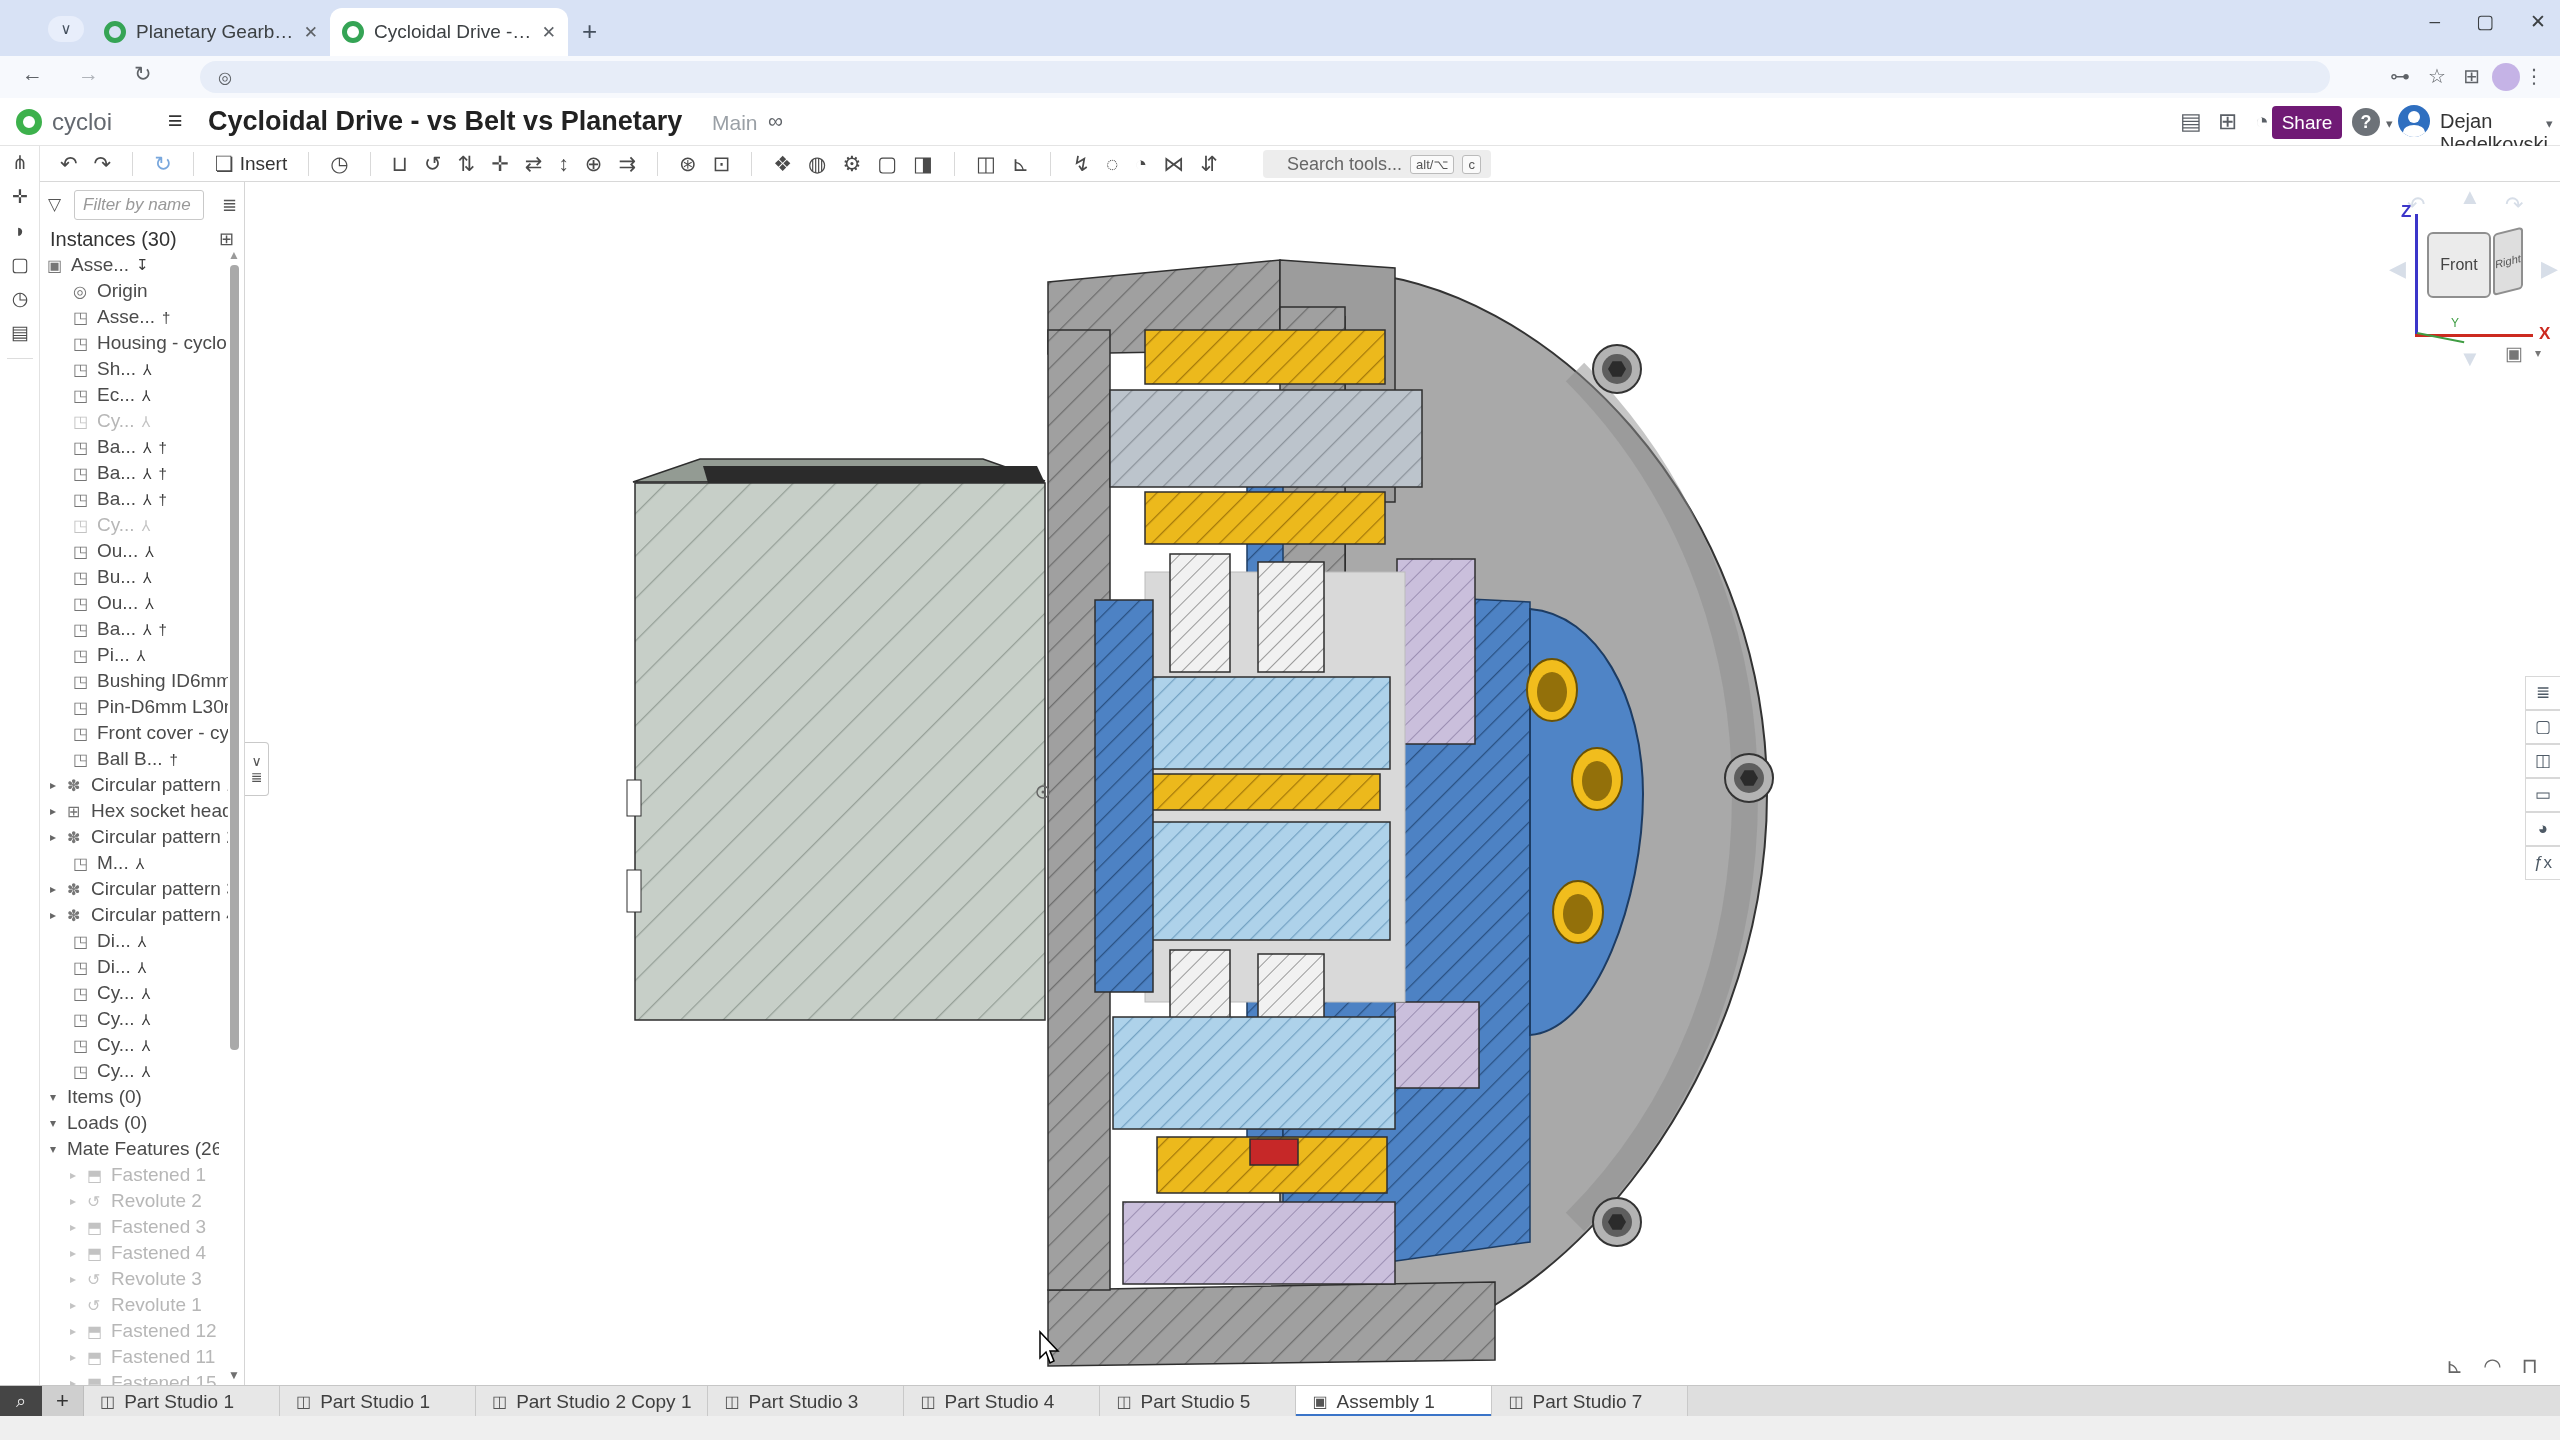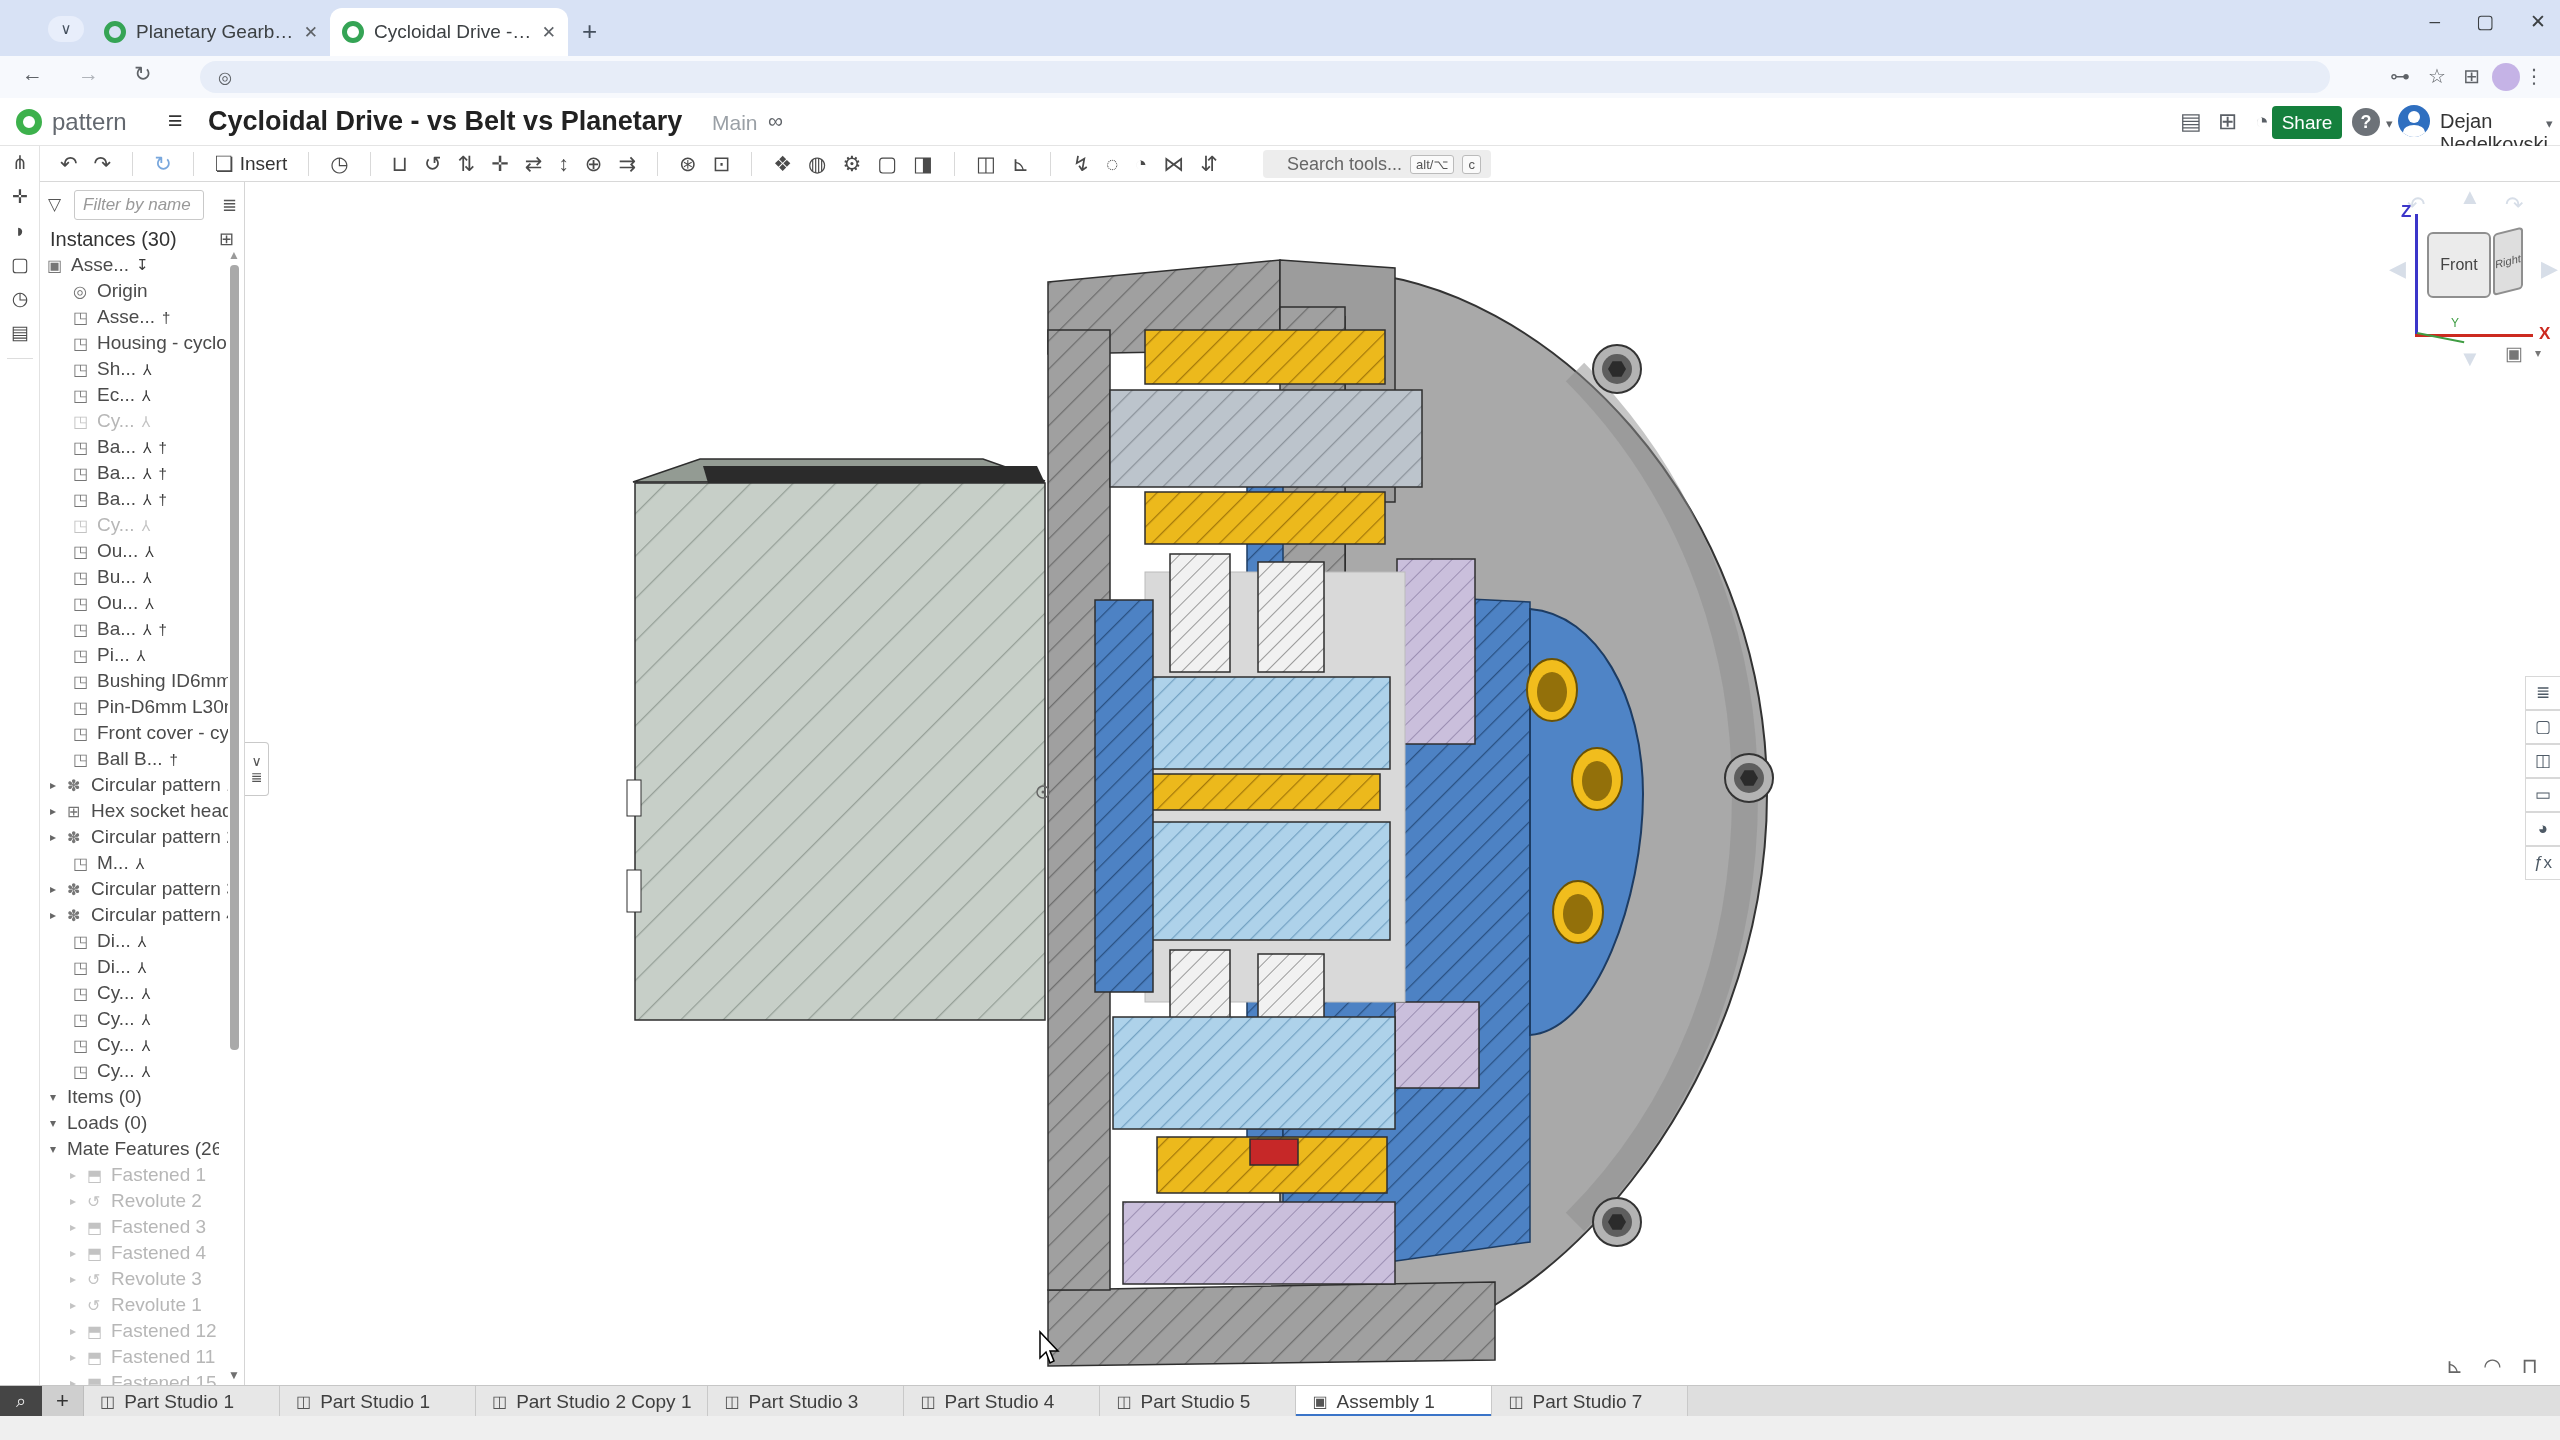--- a/index.html
+++ b/index.html
@@ -35,21 +35,21 @@
     border-bottom:1px solid #e4e4e4; }
   #oslogo { position:absolute; left:16px; top:11px; width:26px; height:26px; border-radius:50%;
     border:7px solid #3db14c; }
   #oslogotext { position:absolute; left:52px; top:10px; font-size:24px; color:#63686f; }
   #osburger { position:absolute; left:168px; top:8px; font-size:25px; color:#333; }
   #ostitle { position:absolute; left:208px; top:8px; font-size:27px; font-weight:bold; color:#222;
     white-space:nowrap; }
   #osbranch { position:absolute; left:712px; top:13px; font-size:21px; color:#9aa0a6;text-align:center; }
   #oslink { position:absolute; left:768px; top:11px; font-size:21px; color:#5f6368; }
   .hdric { position:absolute; top:10px; font-size:23px; color:#5a5f66; }
-  #shareBtn { position:absolute; left:2272px; top:106px; width:70px; height:33px; background:#15803d;
+  #shareBtn { position:absolute; left:2272px; top:106px; width:70px; height:33px; background:#701a75;
     color:#fff; border:none; border-radius:4px; font-size:19px; font-family:inherit; }
   #helpCircle { position:absolute; left:2352px; top:108px; width:28px; height:28px; border-radius:50%;
     background:#6d7278; color:#fff; text-align:center; line-height:28px; font-size:18px; font-weight:bold; }
   .caret { position:absolute; font-size:13px; color:#5f6368; top:116px; }
   #osAvatar { position:absolute; left:2398px; top:105px; width:32px; height:32px; border-radius:50%;
     background:#2f6fc0; overflow:hidden; }
   #osAvatar .head { position:absolute; left:10px; top:6px; width:12px; height:12px; border-radius:50%; background:#fff; }
   #osAvatar .bodyy { position:absolute; left:5px; top:20px; width:22px; height:14px; border-radius:50% 50% 0 0; background:#fff; }
   #osUser { position:absolute; left:2440px; top:110px; font-size:20px; color:#333; }
 
@@ -186,21 +186,21 @@
     </div>
     <span class="brRight" style="right:150px">⊶</span>
     <span class="brRight" style="right:114px">☆</span>
     <span class="brRight" style="right:80px">⊞</span>
     <div id="brAvatar"></div>
     <span class="brRight" style="right:16px">⋮</span>
   </div>
 
   <div id="osheader">
     <div id="oslogo"></div>
-    <span id="oslogotext">pattern</span>
+    <span id="oslogotext">cycloi</span>
     <span id="osburger">≡</span>
     <span id="ostitle">Cycloidal Drive - vs Belt vs Planetary</span>
     <span id="osbranch">Main</span>
     <span id="oslink">∞</span>
     <span class="hdric" style="left:2180px">▤</span>
     <span class="hdric" style="left:2218px">⊞</span>
     <span class="hdric" style="left:2255px">◔</span>
   </div>
   <button id="shareBtn">Share</button>
   <div id="helpCircle">?</div>

